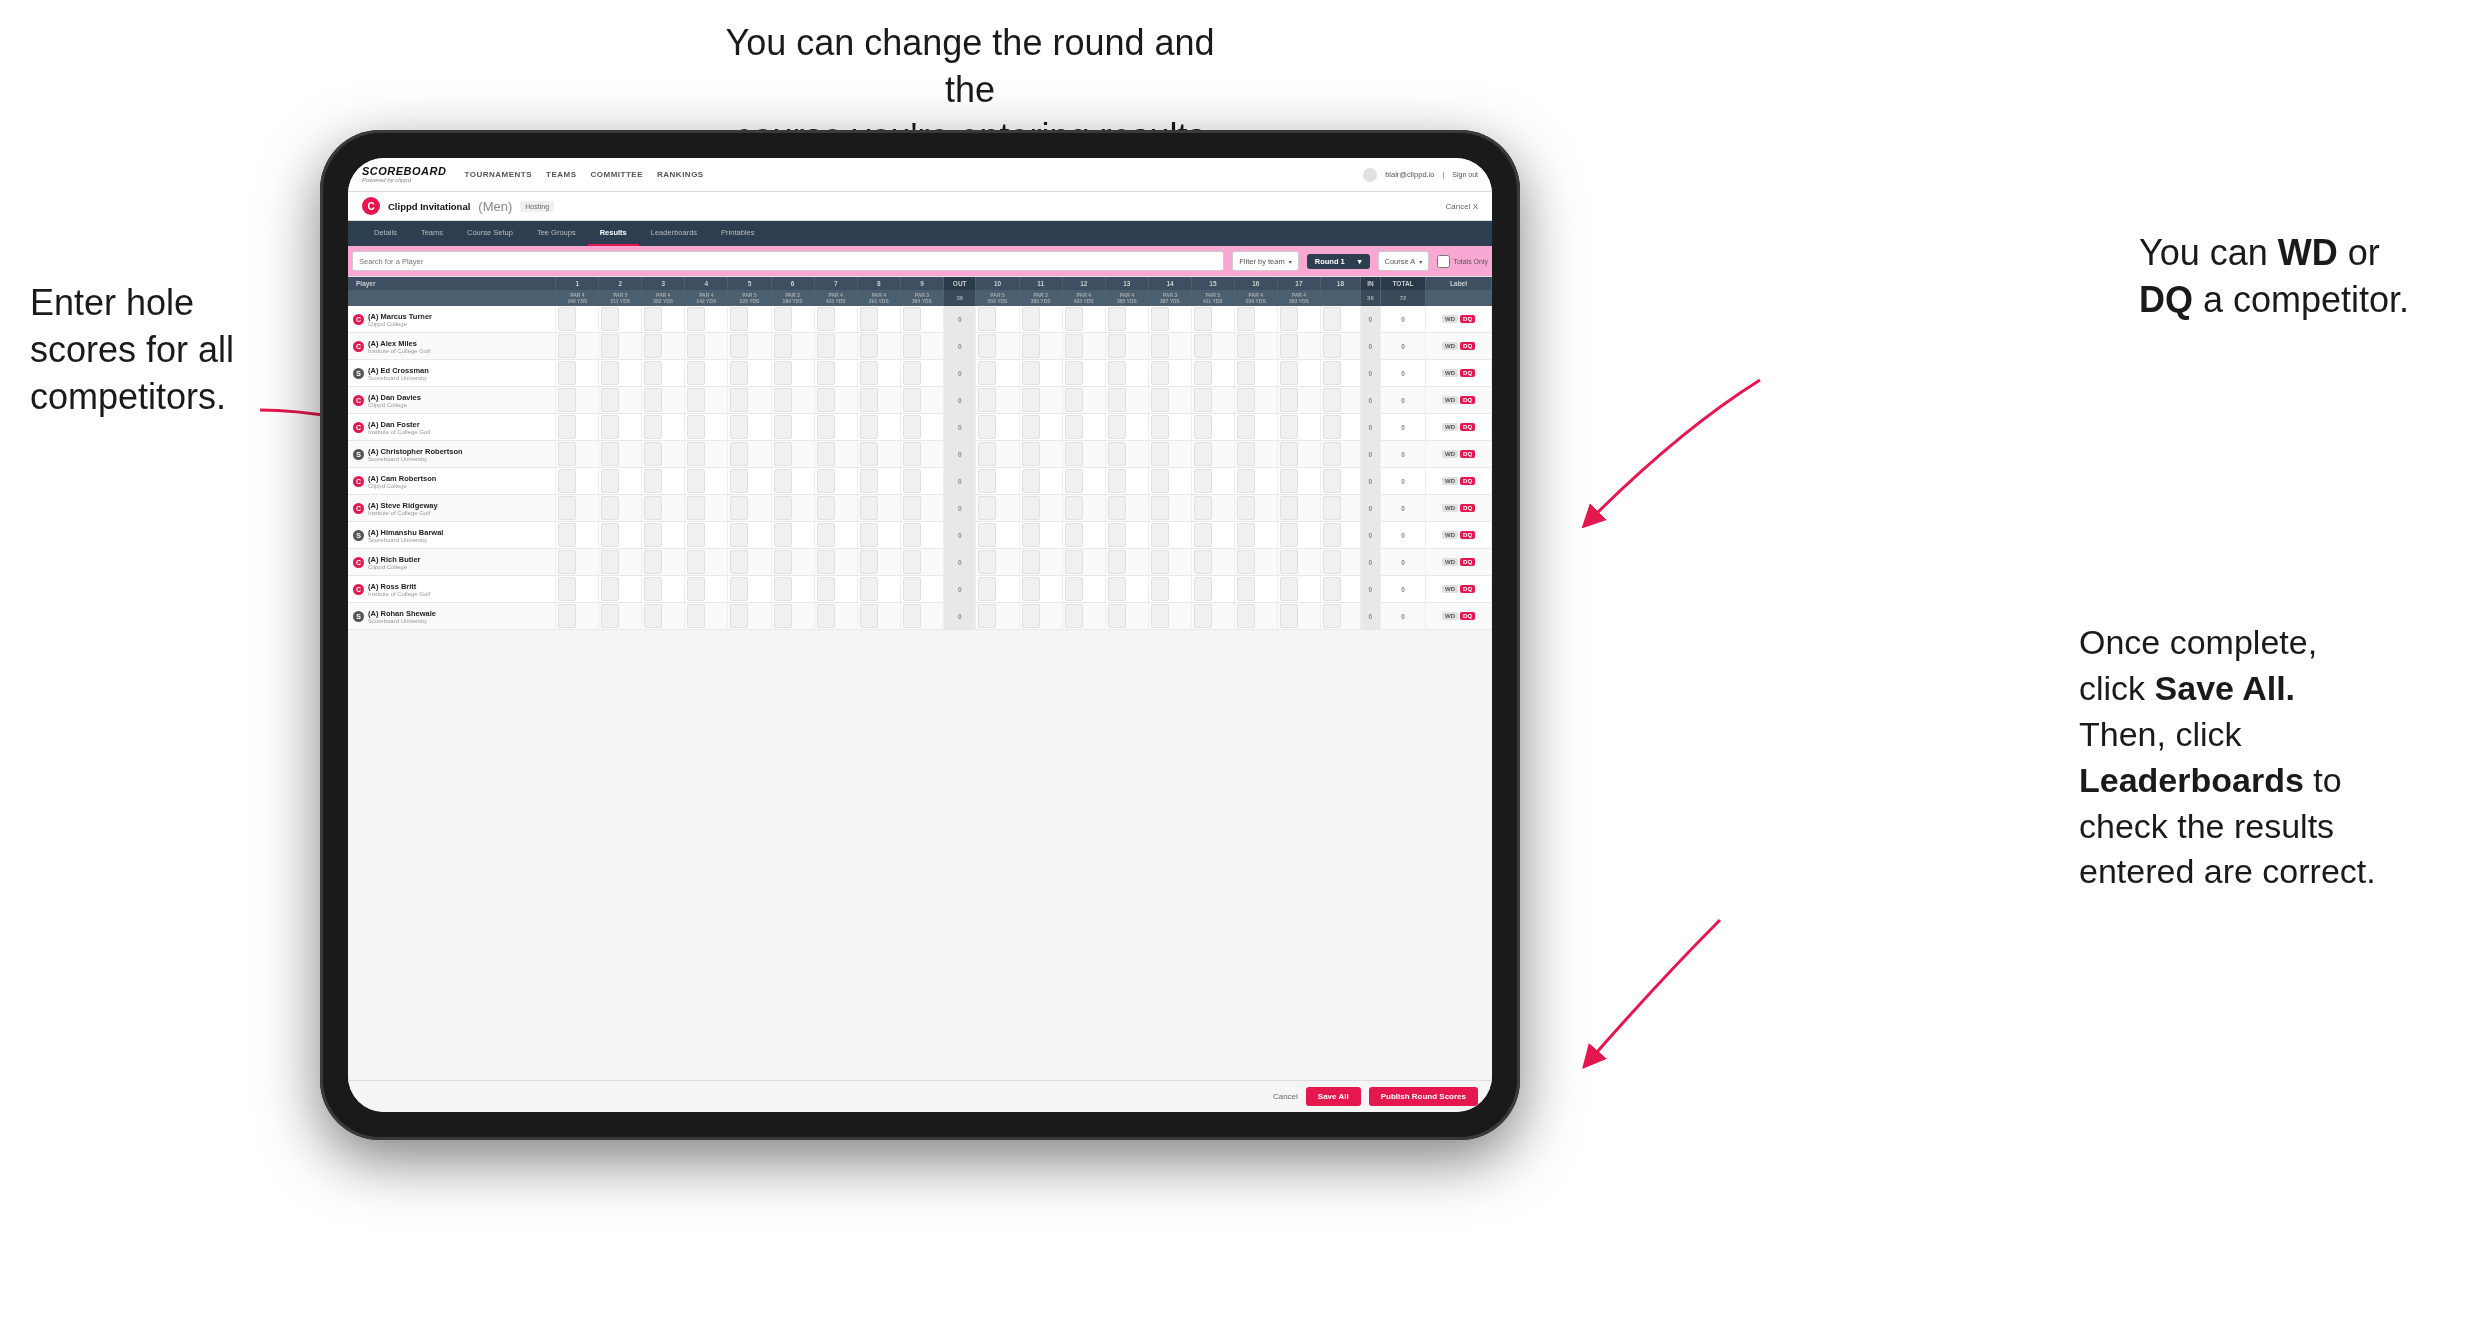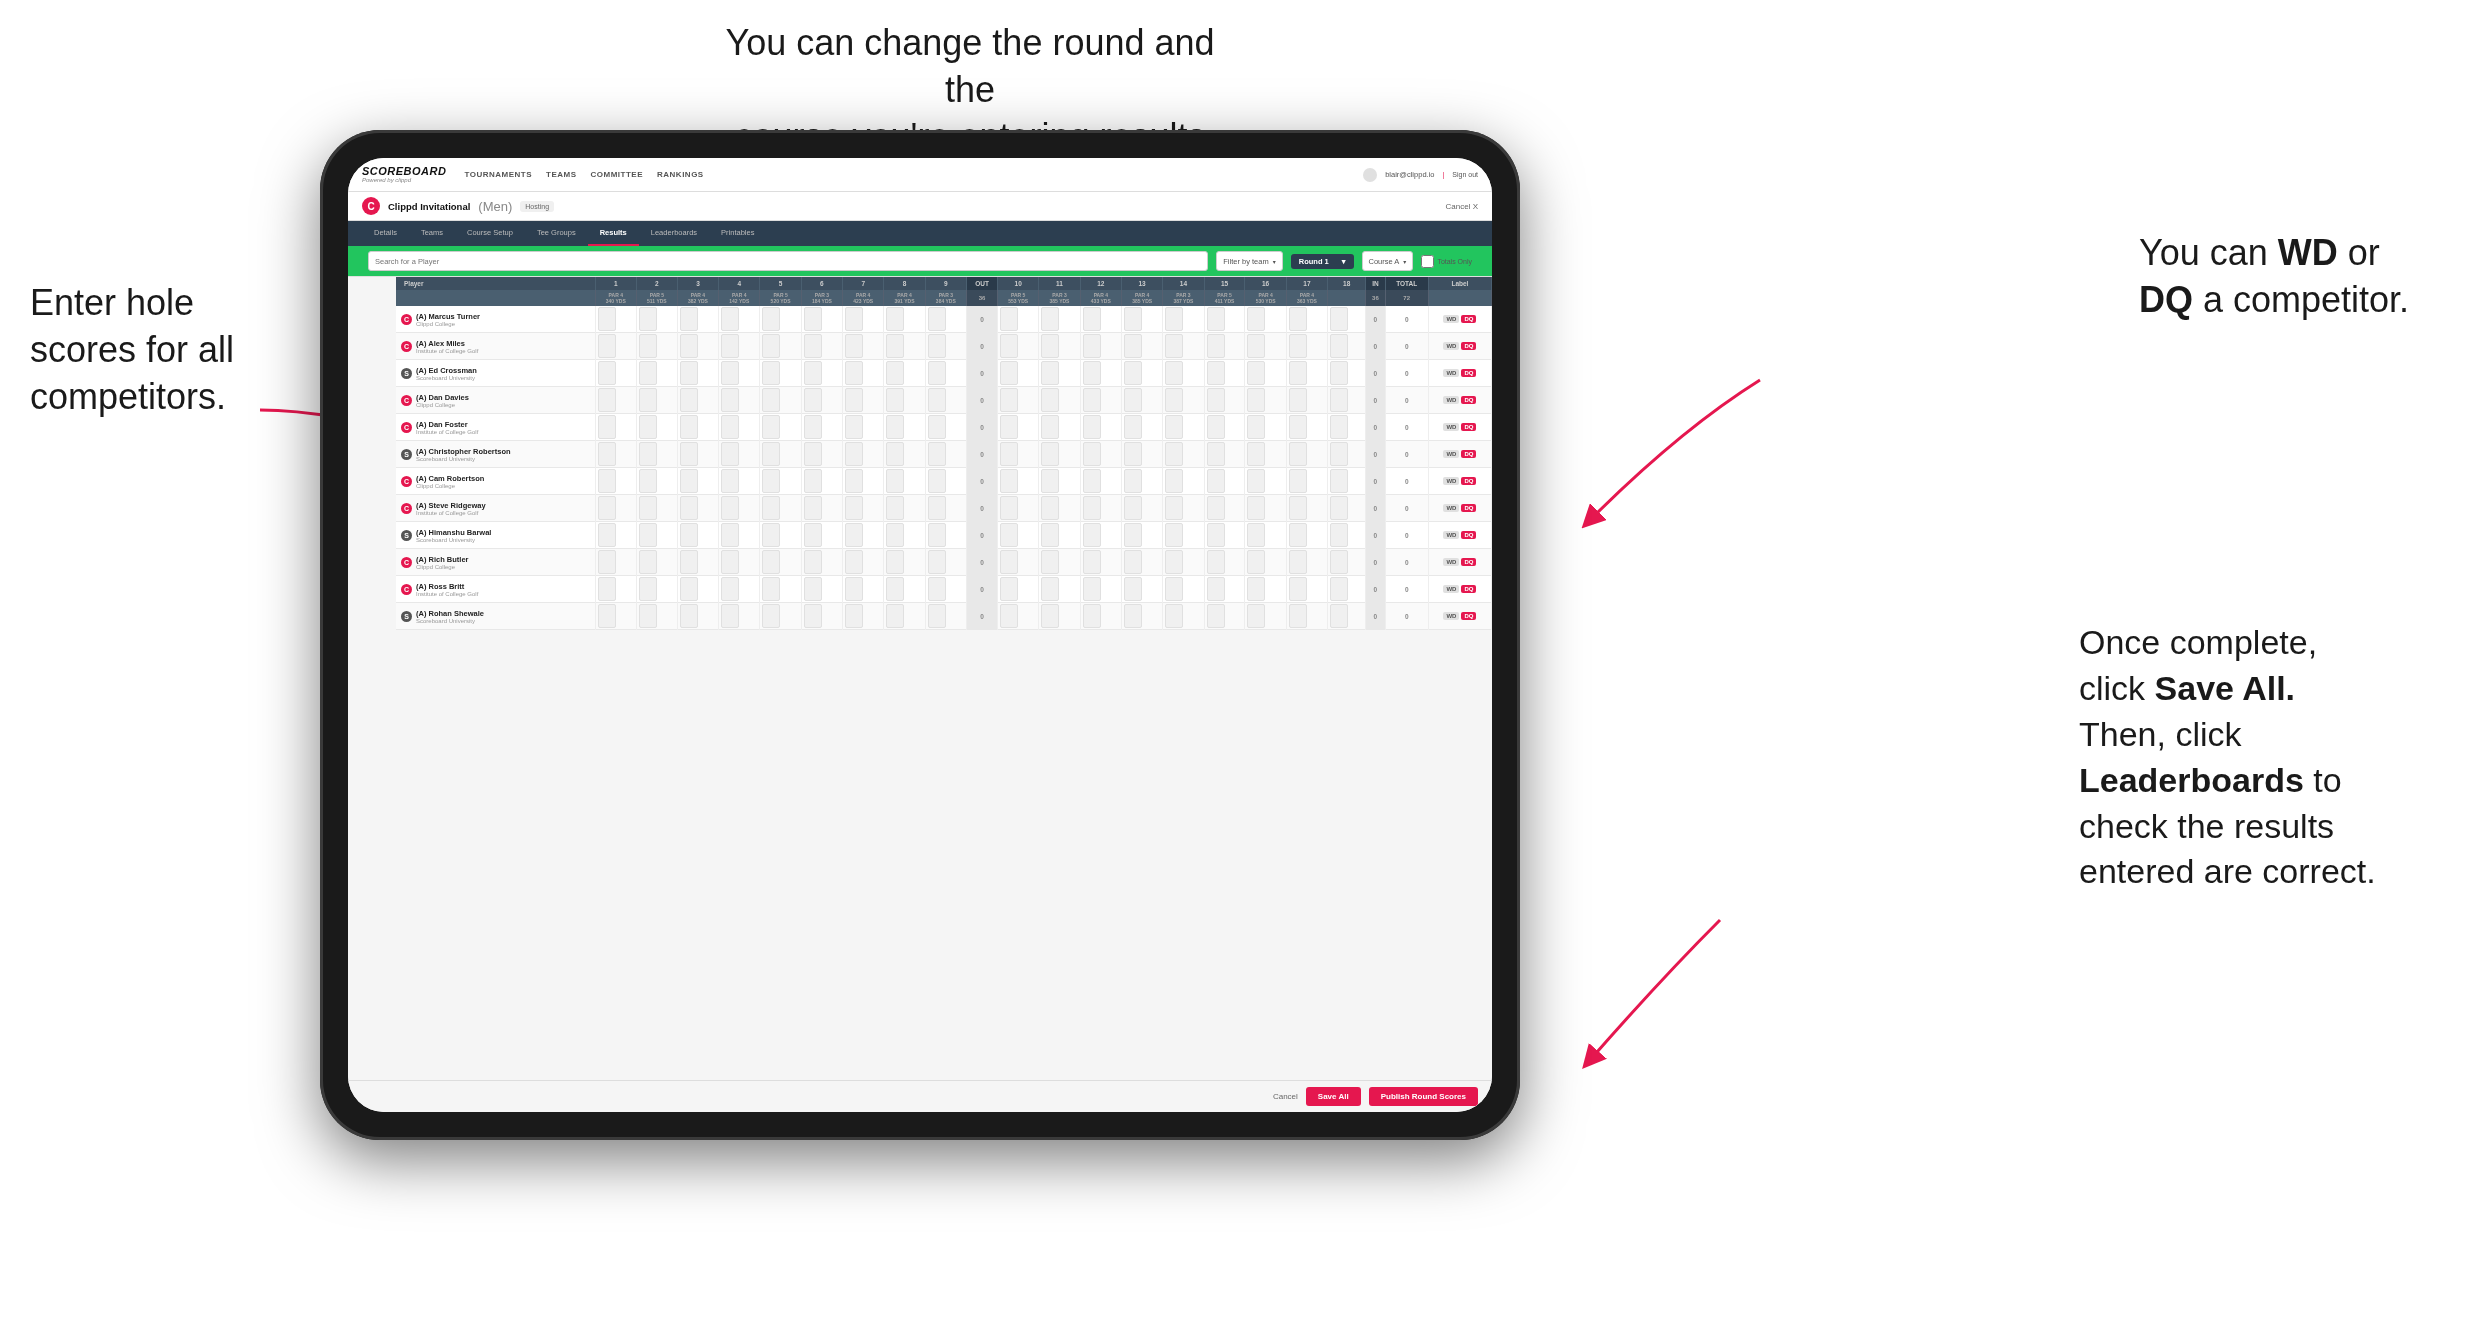--- a/index.html
+++ b/index.html
@@ -189,22 +189,22 @@
     }
 
     .tab.active {
       color: #ffffff;
       border-bottom: 2px solid #e5174f;
       font-weight: 700;
     }
 
     
     .filter-bar {
-      background: #22c55e;
-      padding: 5px 20px;
+      background: #f9a8d4;
+      padding: 5px 4px;
       display: flex;
       align-items: center;
       gap: 8px;
       border-bottom: 1px solid #e0e0e0;
     }
 
     .search-input {
       flex: 1;
       height: 20px;
       border: 1px solid #ccc;
@@ -251,21 +251,20 @@
       align-items: center;
       gap: 3px;
     }
 
     
     .score-table-wrapper {
       flex: 1;
       overflow-y: auto;
       overflow-x: auto;
       background: #f5f5f5;
-      padding-left: 48px;
     }
 
     .score-table {
       width: 100%;
       border-collapse: collapse;
       font-size: 7px;
     }
 
     .score-table thead tr.header-row {
       background: #3d4f60;

